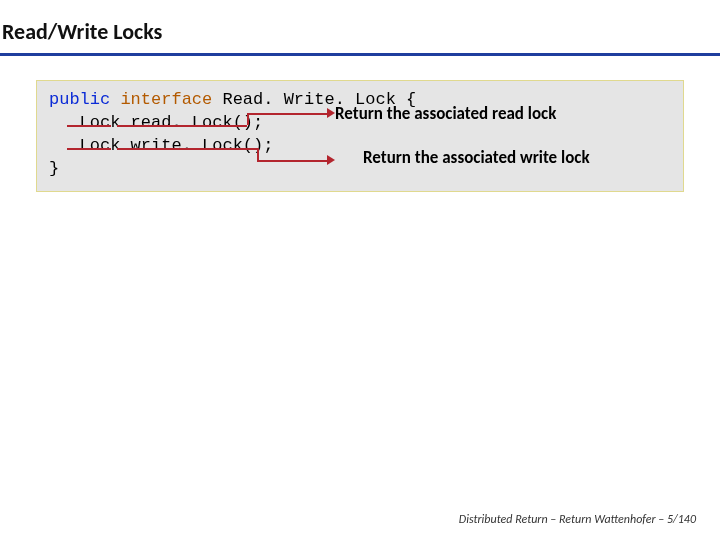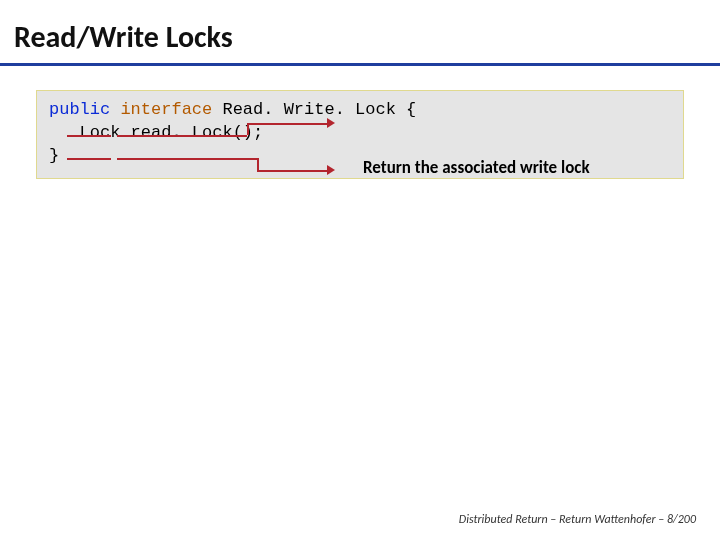--- a/index.html
+++ b/index.html
@@ -1,18 +1,18 @@
 <!DOCTYPE html>
 <html><head>
 <meta charset="utf-8">
 <style>
   * { margin: 0; padding: 0; box-sizing: border-box; }
   html, body { width: 720px; height: 540px; font-family: Calibri, Arial, sans-serif; background: #fff; color: #000; }
   .slide { width: 720px; height: 540px; position: relative; }
-  .title { font-size: 30px; font-weight: 700; color: #111; padding: 18px 0 8px 14px; }
+  .title { font-size: 22px; font-weight: 700; color: #111; padding: 18px 0 8px 2px; }
   .rule { height: 3px; background: #1f3e9e; margin: 0 0 24px 0; }
   .codebox {
     margin: 0 36px;
     background: #e5e5e5;
     border: 1px solid #e0d98f;
     padding: 8px 12px 10px 12px;
     position: relative;
     font-size: 17px;
   }
   .codeline {
@@ -68,38 +68,40 @@
 
   <div class="title">Read/Write Locks</div>
   <div class="rule"></div>
 
   <div class="codebox">
 
     <div class="codeline"><span class="kw-blue">public</span><span> </span><span class="kw-brown">interface</span><span class="plain"> Read. Write. Lock {</span></div>
 
     <div class="codeline"><span>   </span><span class="plain">Lock</span><span class="plain"> read. Lock();</span></div>
 
+    <div class="codeline"><span>   </span><span class="plain">Lock</span><span class="plain"> write. Lock();</span></div>
 
     <div class="codeline"><span class="plain">}</span></div>
 
+    <div class="annot annot1">Return the associated read lock</div>
     <div class="annot annot2">Return the associated write lock</div>
 
     <div class="uline" style="left:30px; top:44px; width:44px;"></div>
     <div class="uline" style="left:80px; top:44px; width:130px;"></div>
     <div class="uline" style="left:30px; top:67px; width:44px;"></div>
     <div class="uline" style="left:80px; top:67px; width:140px;"></div>
 
     <div class="uline" style="left:210px; top:32px; width:82px;"></div>
     <div class="tri-right" style="left:290px; top:27px;"></div>
 
     <div class="varrow" style="left:210px; top:32px; height:12px;"></div>
 
     <div class="varrow" style="left:220px; top:67px; height:14px;"></div>
     <div class="uline" style="left:220px; top:79px; width:72px;"></div>
     <div class="tri-right" style="left:290px; top:74px;"></div>
 
   </div>
 
   <div class="footer">
-    <span>Distributed Return</span><span>  –  </span><span>Return Wattenhofer</span><span>  – 8/200</span>
+    <span>Distributed Return</span><span>  –  </span><span>Return Wattenhofer</span><span>  – 5/140</span>
   </div>
 
 </div>
 
 </body></html>

